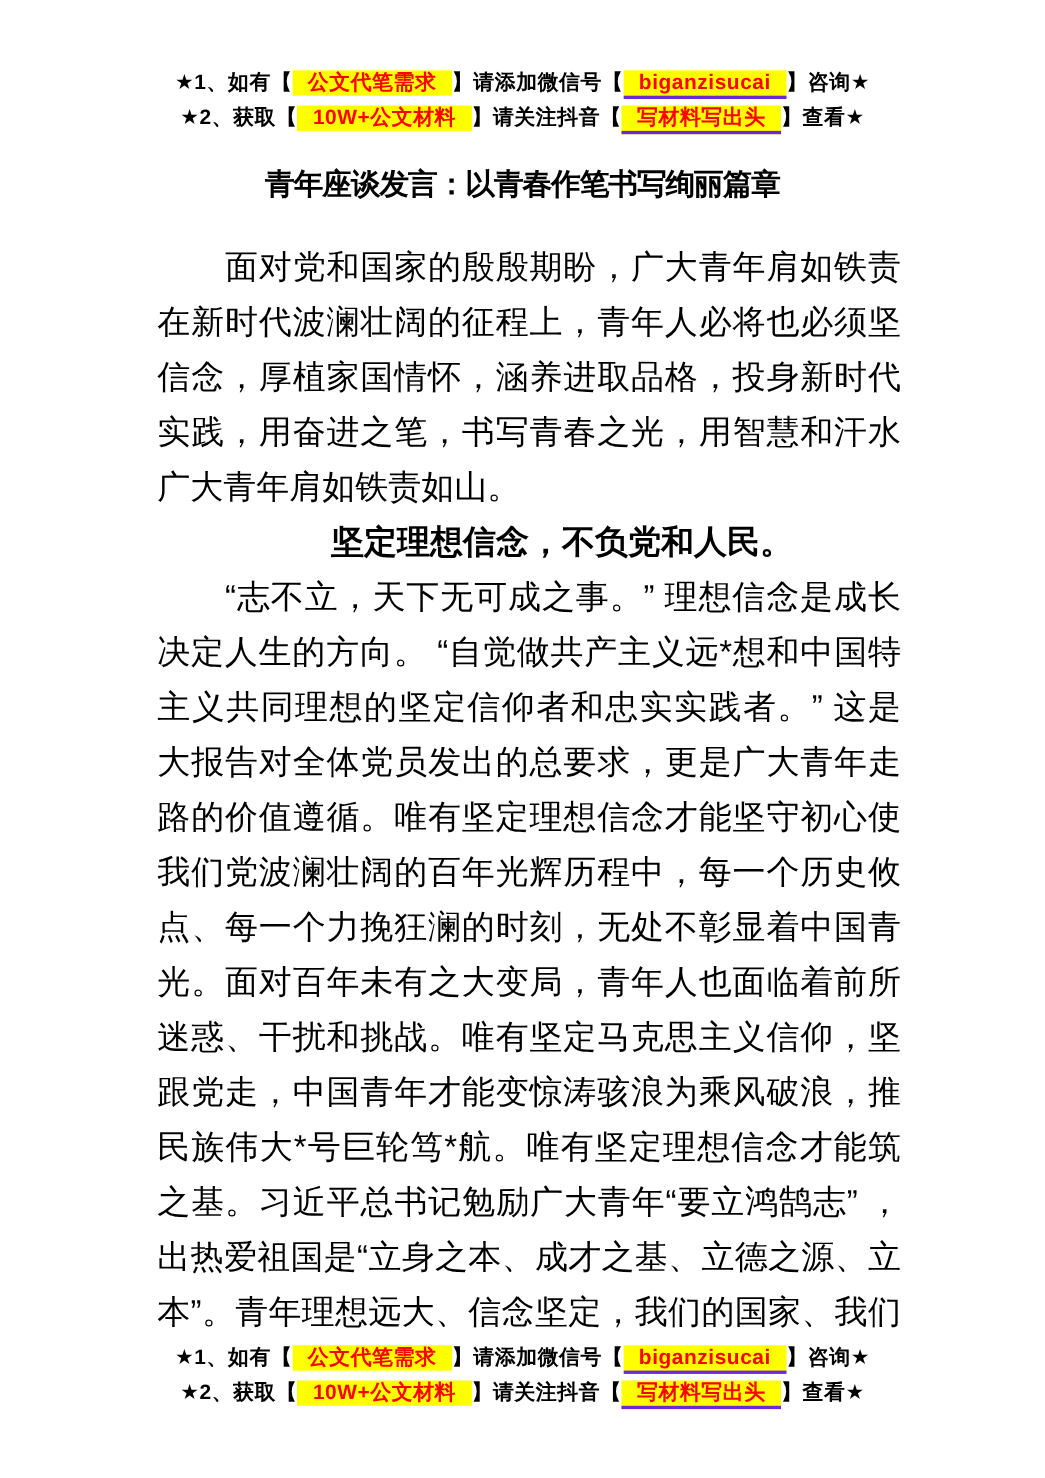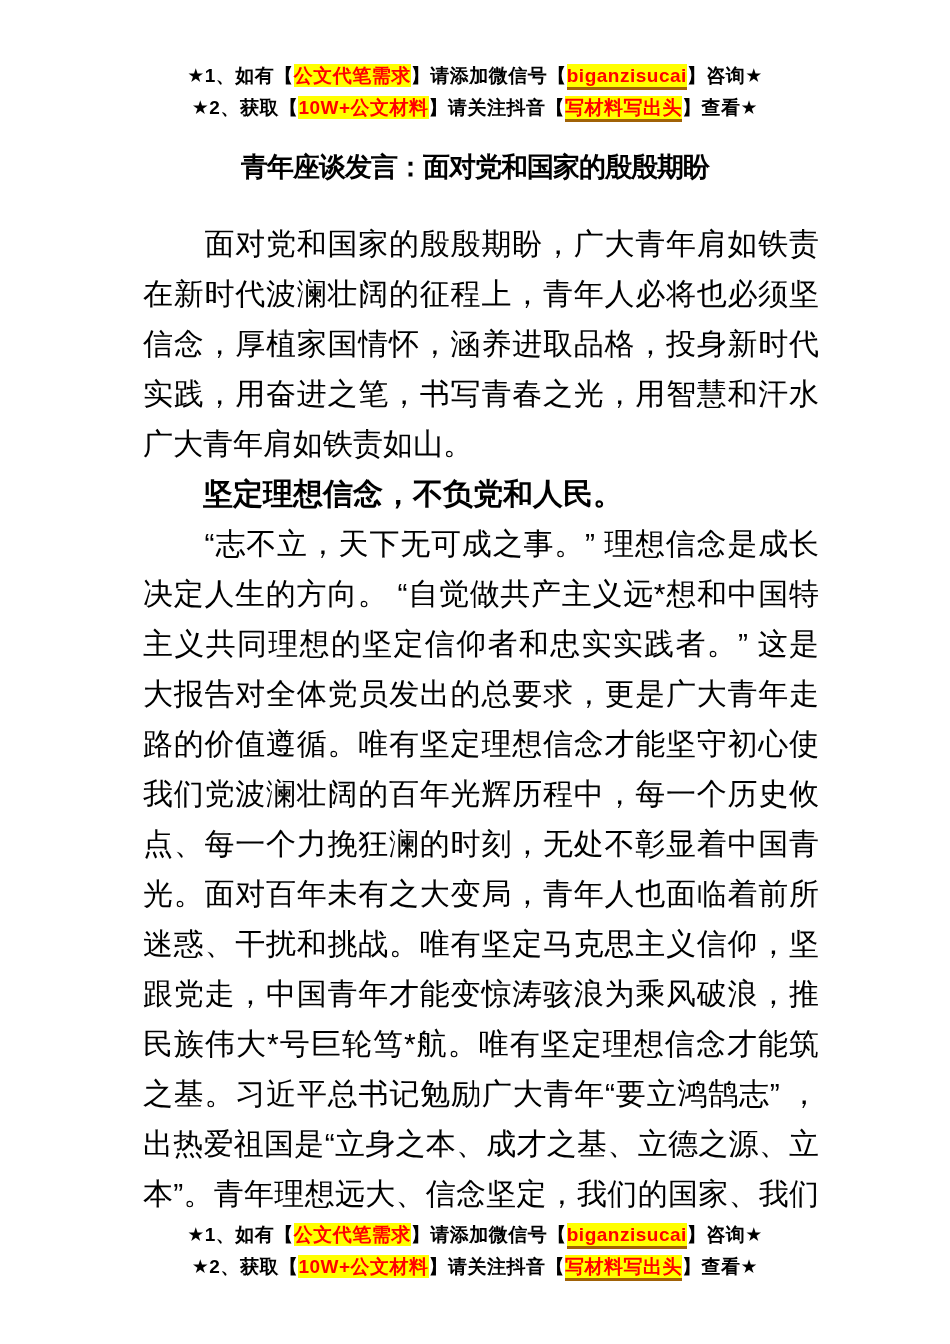--- a/index.html
+++ b/index.html
@@ -24,24 +24,24 @@
     line-height:32px;
     letter-spacing:0.5px;
     color:#000;
     white-space:nowrap;
   }
   .banner-top { padding-top:60px; }
   .banner-bottom { padding-top:0px; }
   .hl {
     background:#ffff00;
     color:#ff0000;
-    padding:1px 0;
+    padding:1px 14px;
   }
   .hl-ul {
-    border-bottom:3px solid #a16207;
+    border-bottom:3px solid #6d28d9;
   }
   .ul-black {
     text-decoration-thickness:2px;
     text-underline-offset:3px;
   }
   
   .doc-title {
     margin-top:23px;
     text-align:center;
     font-size:27px;
@@ -64,33 +64,34 @@
     text-align-last:justify;
     overflow:hidden;
   }
   .line.last {
     text-align-last:left;
   }
   .subheading {
     height:50px;
     line-height:50px;
     font-weight:700;
+    text-align:center;
   }
 </style>
 </head>
 <body>
 
 <div class="page">
 
   <div class="banner banner-top">
     <div><span>★1、如有【</span><span class="hl">公文代笔需求</span><span>】请</span><span class="ul-black">添加</span><span>微信号【</span><span class="hl hl-ul">biganzisucai</span><span>】咨询★</span></div>
     <div><span>★2、获取【</span><span class="hl">10W+公文材料</span><span>】请</span><span class="ul-black">关注</span><span>抖音【</span><span class="hl hl-ul">写材料写出头</span><span>】查看★</span></div>
   </div>
 
-  <div class="doc-title">青年座谈发言：面对党和国家的殷殷期盼</div>
+  <div class="doc-title">青年座谈发言：以青春作笔书写绚丽篇章</div>
 
   <div class="content">
     <div>
         <div class="line">　　面对党和国家的殷殷期盼，广大青年肩如铁责如山。</div>
         <div class="line">在新时代波澜壮阔的征程上，青年人必将也必须坚定理想</div>
         <div class="line">信念，厚植家国情怀，涵养进取品格，投身新时代的伟大</div>
         <div class="line">实践，用奋进之笔，书写青春之光，用智慧和汗水来创造</div>
         <div class="line last">广大青年肩如铁责如山。</div>
       </div>
     <div class="subheading">　　坚定理想信念，不负党和人民。</div>

